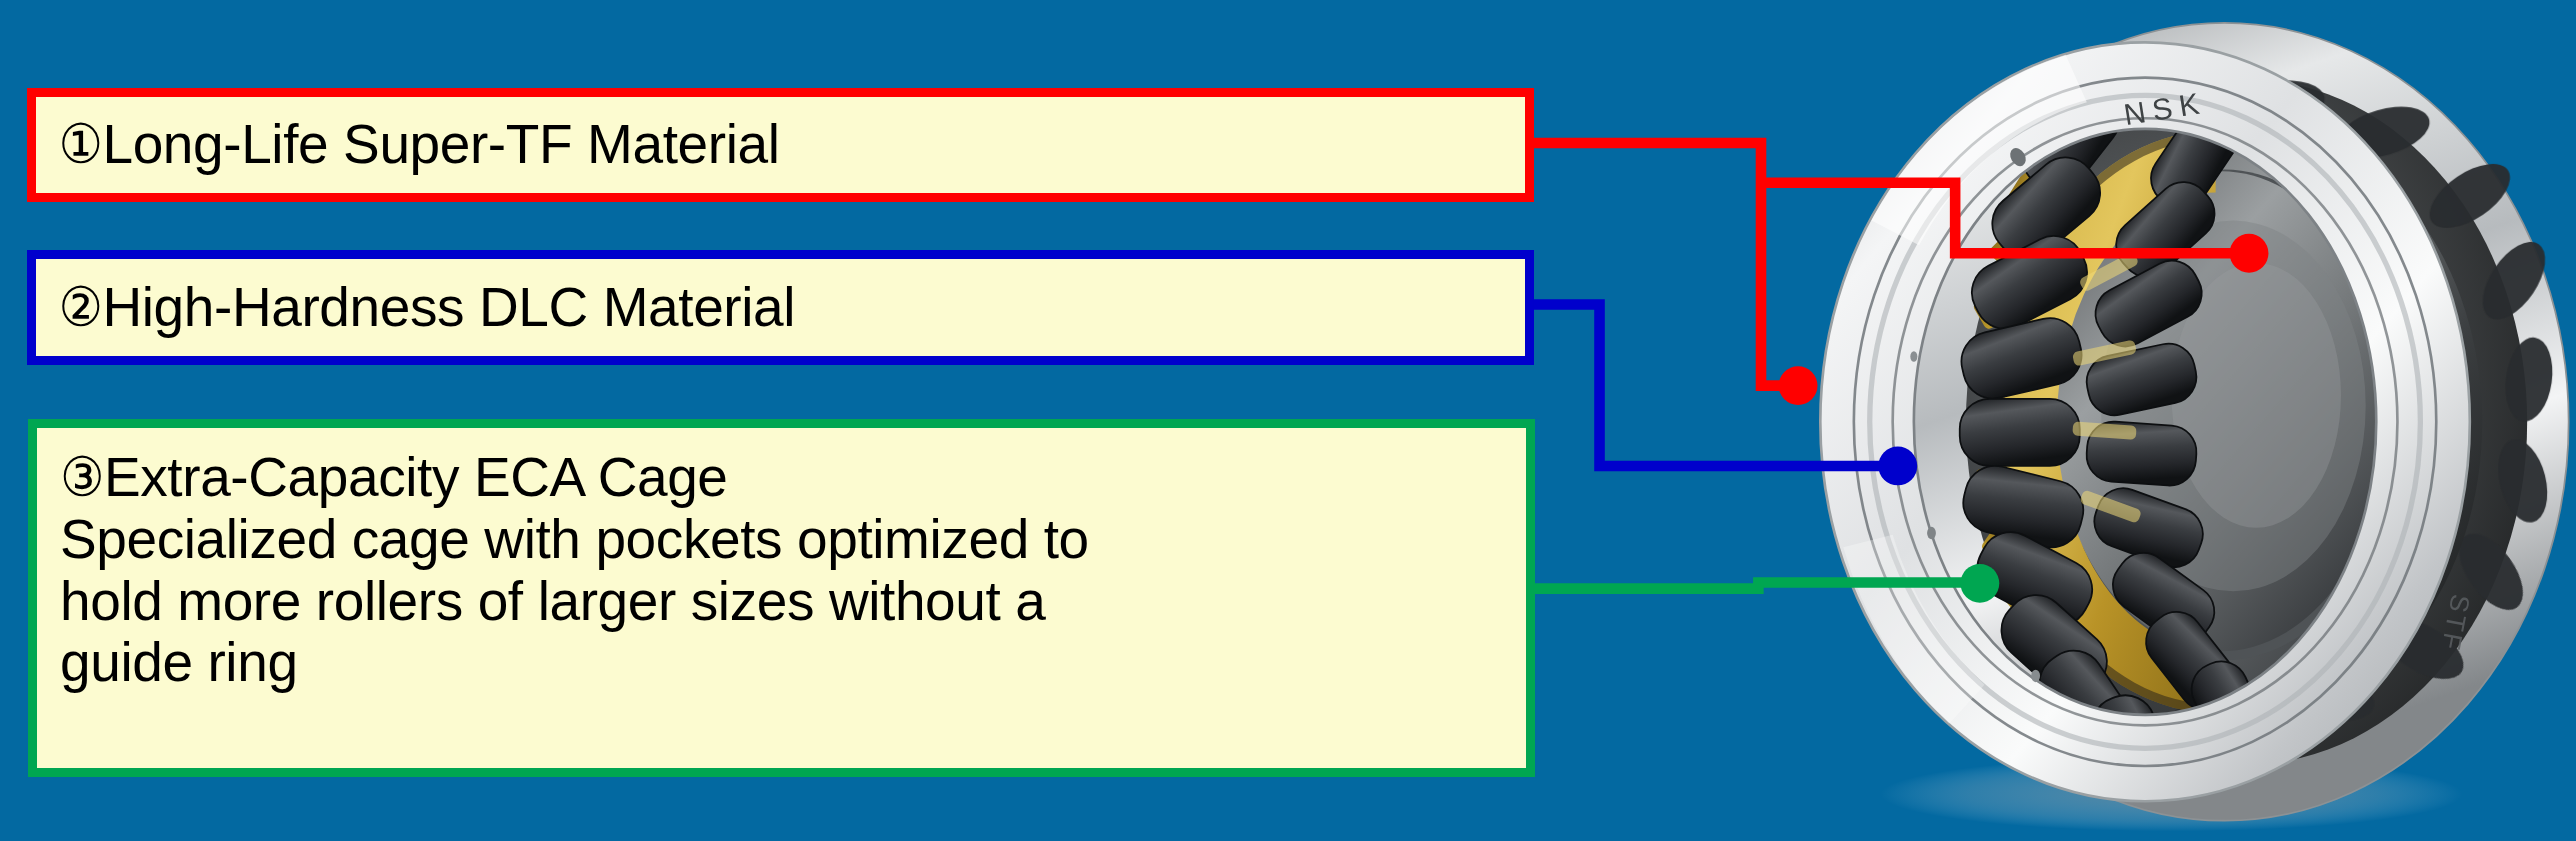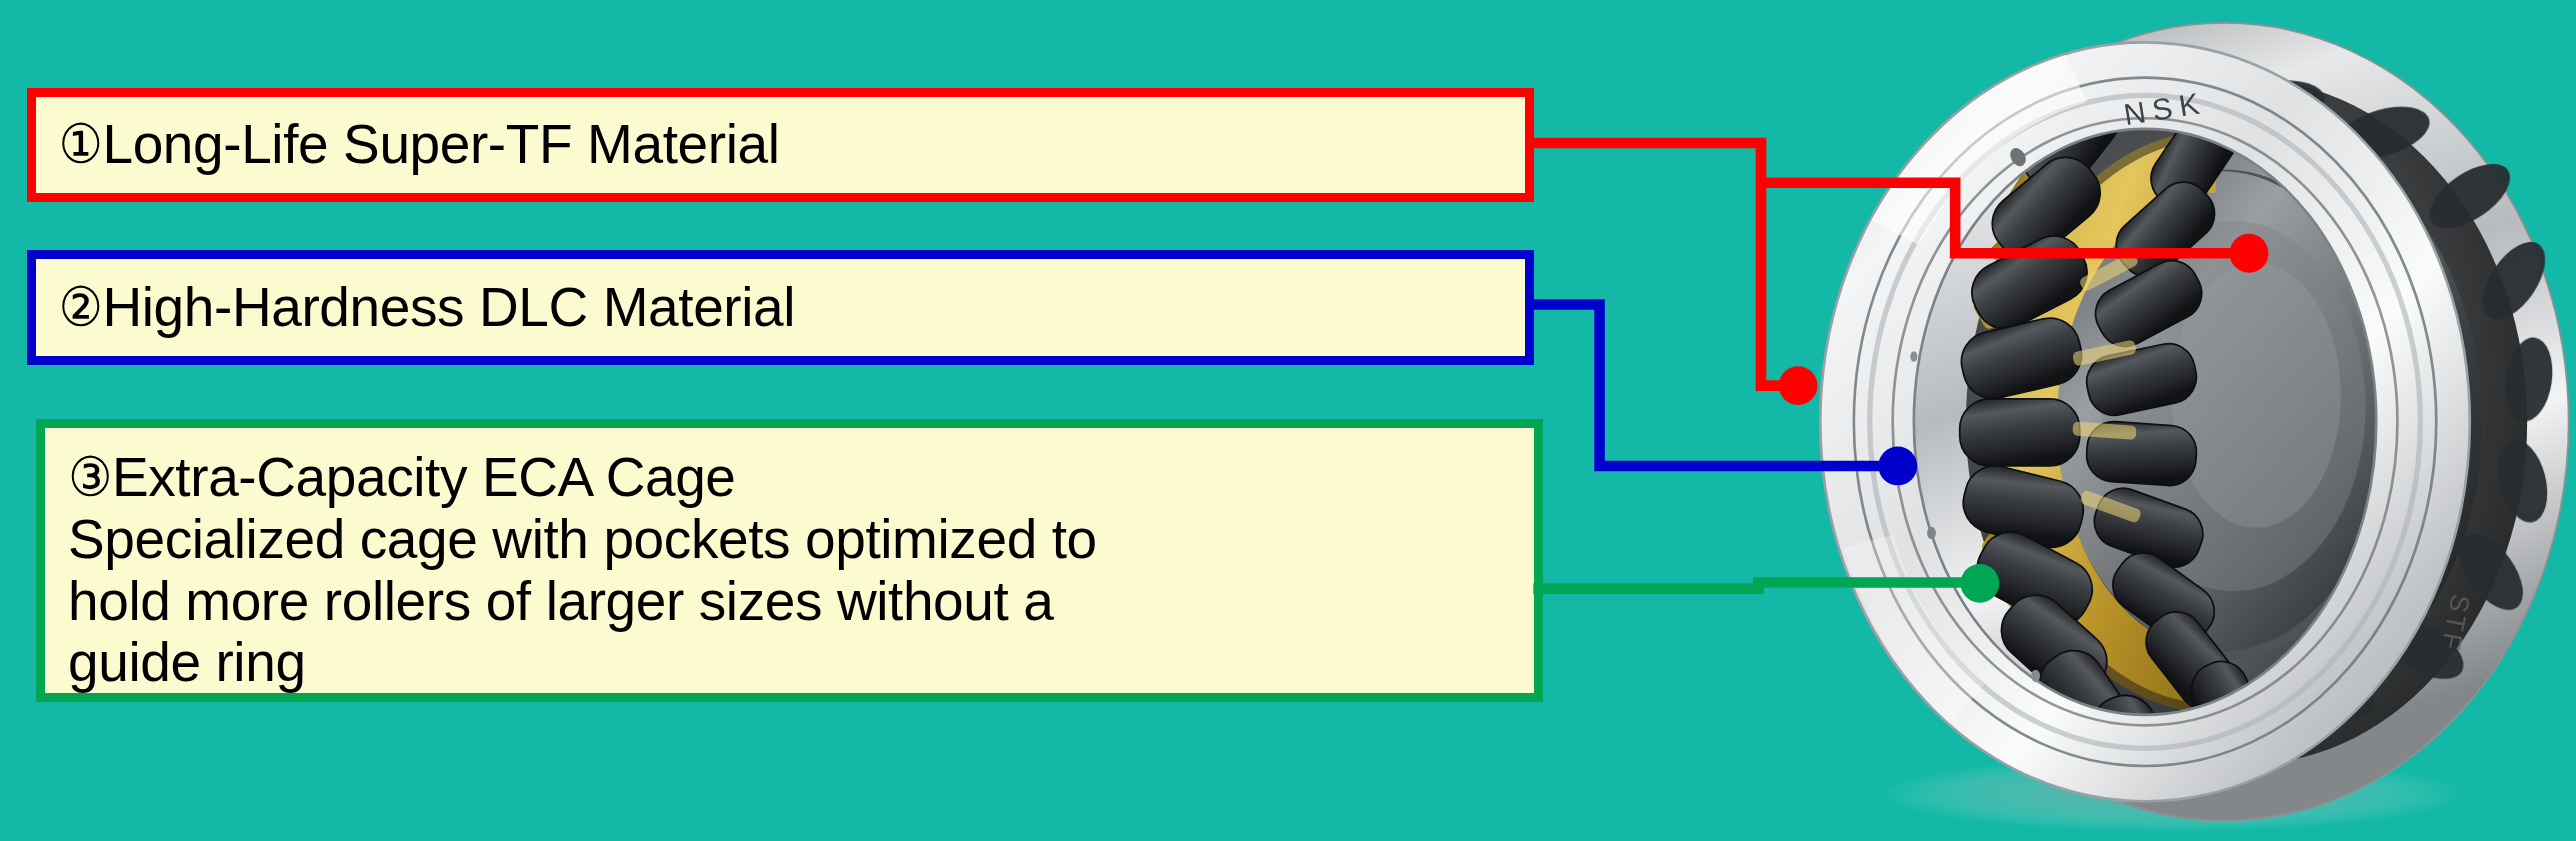--- a/index.html
+++ b/index.html
@@ -1,35 +1,35 @@
 <!DOCTYPE html>
 <html style="font-size:14px"><head>
 <meta charset="utf-8">
 <style>
   html,body{margin:0;padding:0;background:#ffffff;}
   body{width:2576px;height:841px;position:relative;overflow:hidden;
        font-family:"Liberation Sans","DejaVu Sans",sans-serif;}
 
-  #stage{position:absolute;left:0;top:0;width:2576px;height:841px;background:#14b8a6;}
+  #stage{position:absolute;left:0;top:0;width:2576px;height:841px;background:#0369a1;}
 
   
   .callout{position:absolute;background:#FCFBD0;box-sizing:border-box;}
   .callout .txt{
       position:absolute;left:23px;right:12.4px;top:50%;
       transform:translateY(-50%);
       color:#000;
       font-size:55px;
       line-height:1.12;
       letter-spacing:-0.4px;
       white-space:pre-line;
       font-stretch:condensed;
   }
   #box-1{left:26.5px;top:88px;width:1507px;height:114px;border:9.7px solid #FF0000;}
   #box-2{left:26.5px;top:250px;width:1507px;height:115px;border:9.7px solid #0000CC;}
-  #box-3{left:36px;top:419px;width:1507px;height:283px;border:9.7px solid #00A651;}
+  #box-3{left:28px;top:419px;width:1507px;height:358px;border:9.7px solid #00A651;}
   #box-3 .txt{top:19.4px;transform:none;}
 
   
   #bearing{position:absolute;left:1730px;top:0px;width:846px;height:841px;}
 
   
   #wires{position:absolute;left:0;top:0;width:2576px;height:841px;pointer-events:none;}
 </style>
 </head>
 <body>

